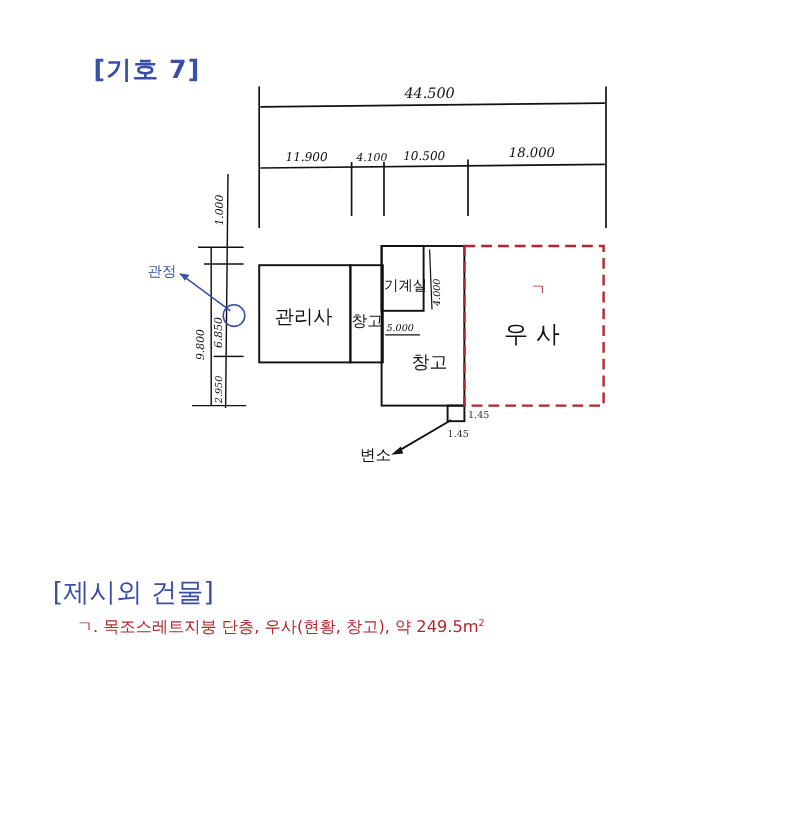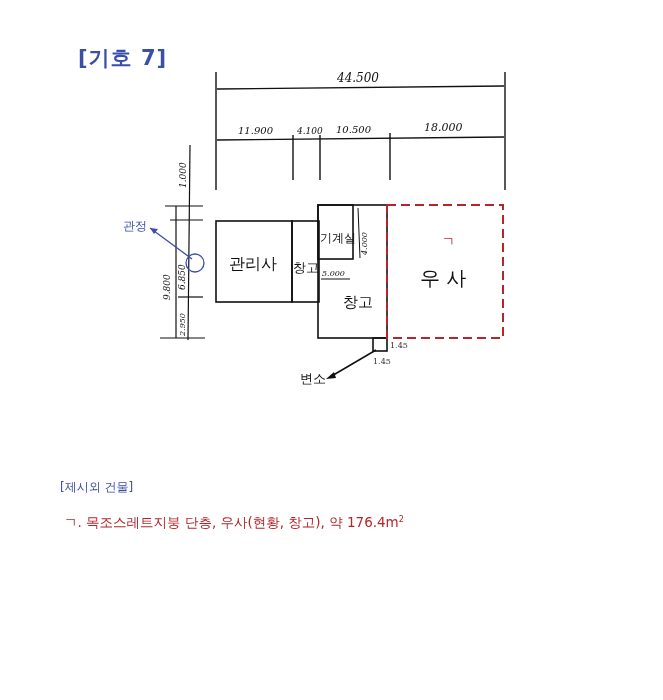--- a/index.html
+++ b/index.html
@@ -1,20 +1,20 @@
 <!DOCTYPE html>
 <html><head>
 <meta charset="utf-8">
 <style>
   html, body { margin:0; padding:0; background:#ffffff; }
   body { width:663px; height:700px; position:relative; overflow:hidden;
          font-family: "DejaVu Sans", "Liberation Sans", sans-serif; }
   .abs { position:absolute; }
   .symbol-title { left:78px; top:44px; font-size:21px; color:#3a4fa8; letter-spacing:1px;font-weight:bold; }
-  .section-title { left:60px; top:479px; font-size:12px; color:#3a4fa8; }
+  .section-title { left:44px; top:479px; font-size:22px; color:#3a4fa8; }
   .desc { left:64px; top:514px; font-size:13.5px; color:#b3262b; }
   .desc sup { font-size:8px; }
   svg text { font-family: "DejaVu Serif", "Liberation Serif", serif; }
 </style>
 </head>
 <body>
 
 <div class="abs symbol-title">[기호 7]</div>
 
 <svg class="abs" style="left:0;top:0" width="663" height="460" viewBox="0 0 663 460">
@@ -76,14 +76,14 @@
   <text x="390" y="348" font-size="8" fill="#333" font-family="DejaVu Sans, sans-serif">1.45</text>
   <text x="373" y="364" font-size="8" fill="#333" font-family="DejaVu Sans, sans-serif">1.45</text>
   <line x1="376" y1="350" x2="330" y2="377" stroke="#111" stroke-width="1.5"></line>
   <polygon points="326,379 334,372 336,378" fill="#111"></polygon>
   <text x="300" y="383" font-size="13" fill="#111" font-family="DejaVu Sans, sans-serif">변소</text>
 </svg>
 
 <div class="abs section-title">[제시외 건물]</div>
 <div class="abs desc">
   <span>ㄱ.</span>
-  <span>목조스레트지붕 단층, 우사(현황, 창고), 약 176.4m</span><sup>2</sup>
+  <span>목조스레트지붕 단층, 우사(현황, 창고), 약 249.5m</span><sup>2</sup>
 </div>
 
 </body></html>

